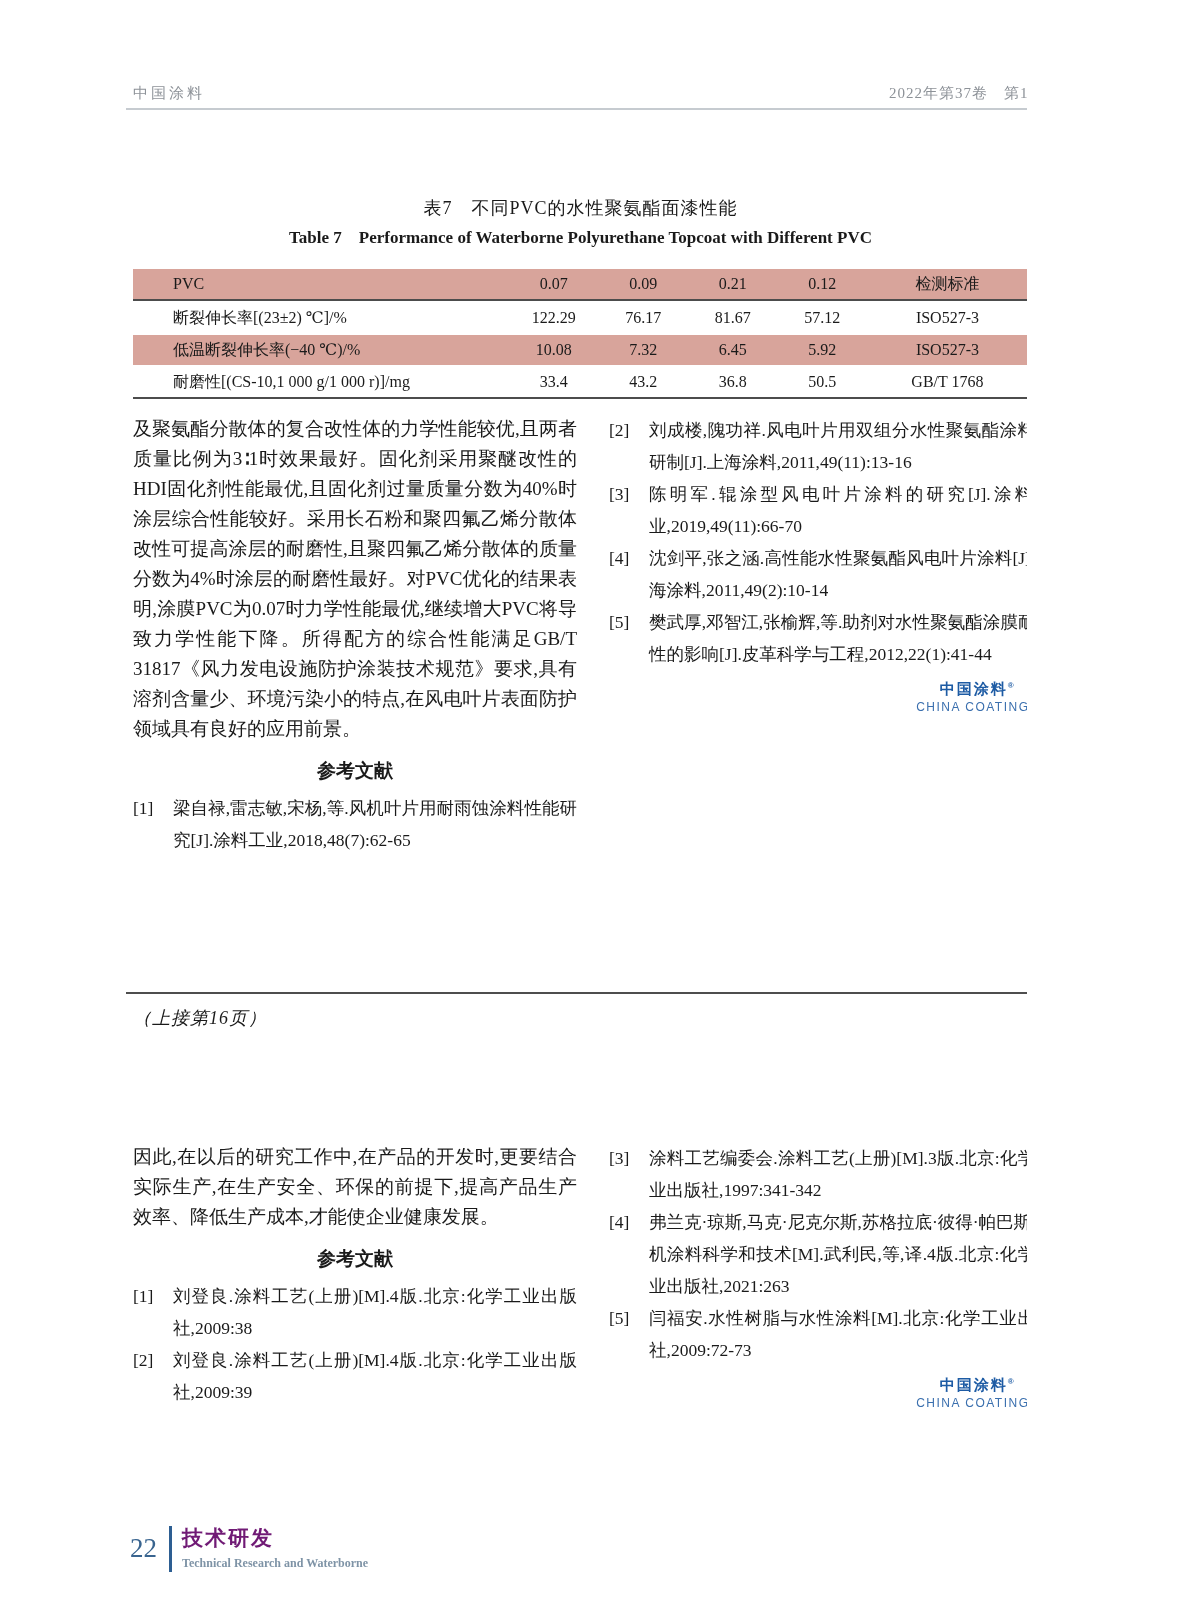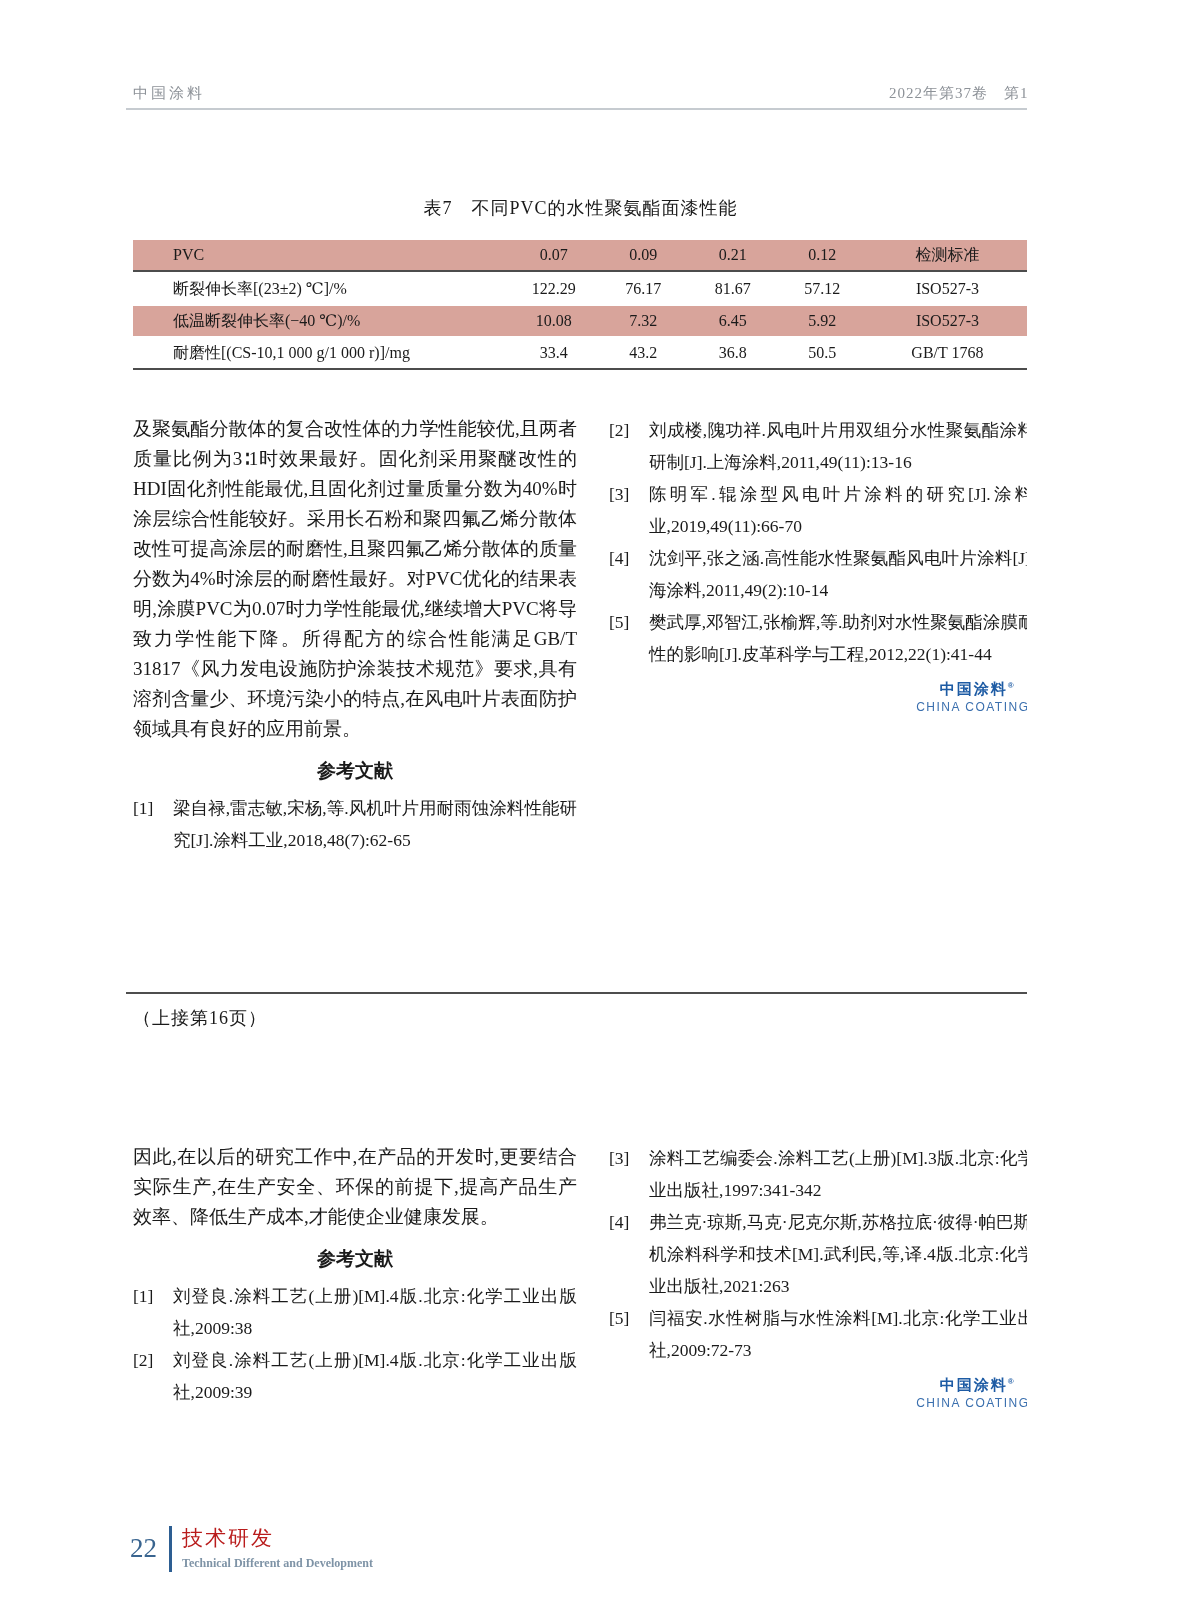--- a/index.html
+++ b/index.html
@@ -41,43 +41,44 @@
 
   
   .logo{margin:8px 14px 0 auto;width:fit-content;text-align:center;
         font-family:"Liberation Sans","DejaVu Sans",sans-serif;}
   .logo-zh{font-size:15px;font-weight:bold;letter-spacing:2px;color:var(--logo,#1d5ba4);line-height:15px;}
   .logo-zh sup{font-size:8px;}
   .logo-en{font-size:12px;font-weight:normal;letter-spacing:1.5px;color:#3a6fae;margin-top:4px;}
 
   
   .mid-divider{position:absolute;left:126px;top:992px;width:930px;border-top:2px solid #4e4e4e;}
-  .continuation{position:absolute;left:133px;top:1006px;font-size:18px;letter-spacing:1px;}
+  .continuation{position:absolute;left:133px;top:1006px;font-size:18px;font-style:italic;letter-spacing:1px;}
 
   
   .pg-footer{position:absolute;left:130px;top:1524px;display:flex;align-items:flex-start;justify-content:flex-end;}
   .page-num{font-size:27px;color:#39648f;margin-top:9px;}
   .footer-bar{width:3px;height:46px;background:#2d5e92;margin:2px 10px 0 12px;}
-  .footer-zh{font-size:21px;font-weight:normal;letter-spacing:2px;color:#b91c1c;
+  .footer-zh{font-size:21px;font-weight:bold;letter-spacing:2px;color:#701a75;
              font-family:"Liberation Sans","DejaVu Sans",sans-serif;}
   .footer-en{font-size:12px;color:#7e93a6;margin-top:4px;font-weight:bold;}
 </style>
 </head>
 <body>
 
 <div class="page">
 
   <div class="pg-header">
     <span>中国涂料</span>
     <span class="issue">2022年第37卷　第12期</span>
   </div>
   <div class="header-rule"></div>
 
   <div class="table-section">
     <div class="t-title-zh">表7　不同PVC的水性聚氨酯面漆性能</div>
+    <div class="t-title-en">Table 7　Performance of Waterborne Polyurethane Topcoat with Different PVC</div>
     <table class="data">
       <thead>
         <tr>
           <th class="c0">PVC</th>
           <th class="cn">0.07</th>
           <th class="cn">0.09</th>
           <th class="cn">0.21</th>
           <th class="cn">0.12</th>
           <th class="cl">检测标准</th>
         </tr>
@@ -178,17 +179,17 @@
         <div class="logo-en">CHINA COATINGS</div>
       </div>
     </div>
   </div>
 
   <div class="pg-footer">
     <span class="page-num">22</span>
     <div class="footer-bar"></div>
     <div>
       <div class="footer-zh">技术研发</div>
-      <div class="footer-en">Technical Different and Development</div>
+      <div class="footer-en">Technical Research and Waterborne</div>
     </div>
   </div>
 
 </div>
 
 </body></html>

